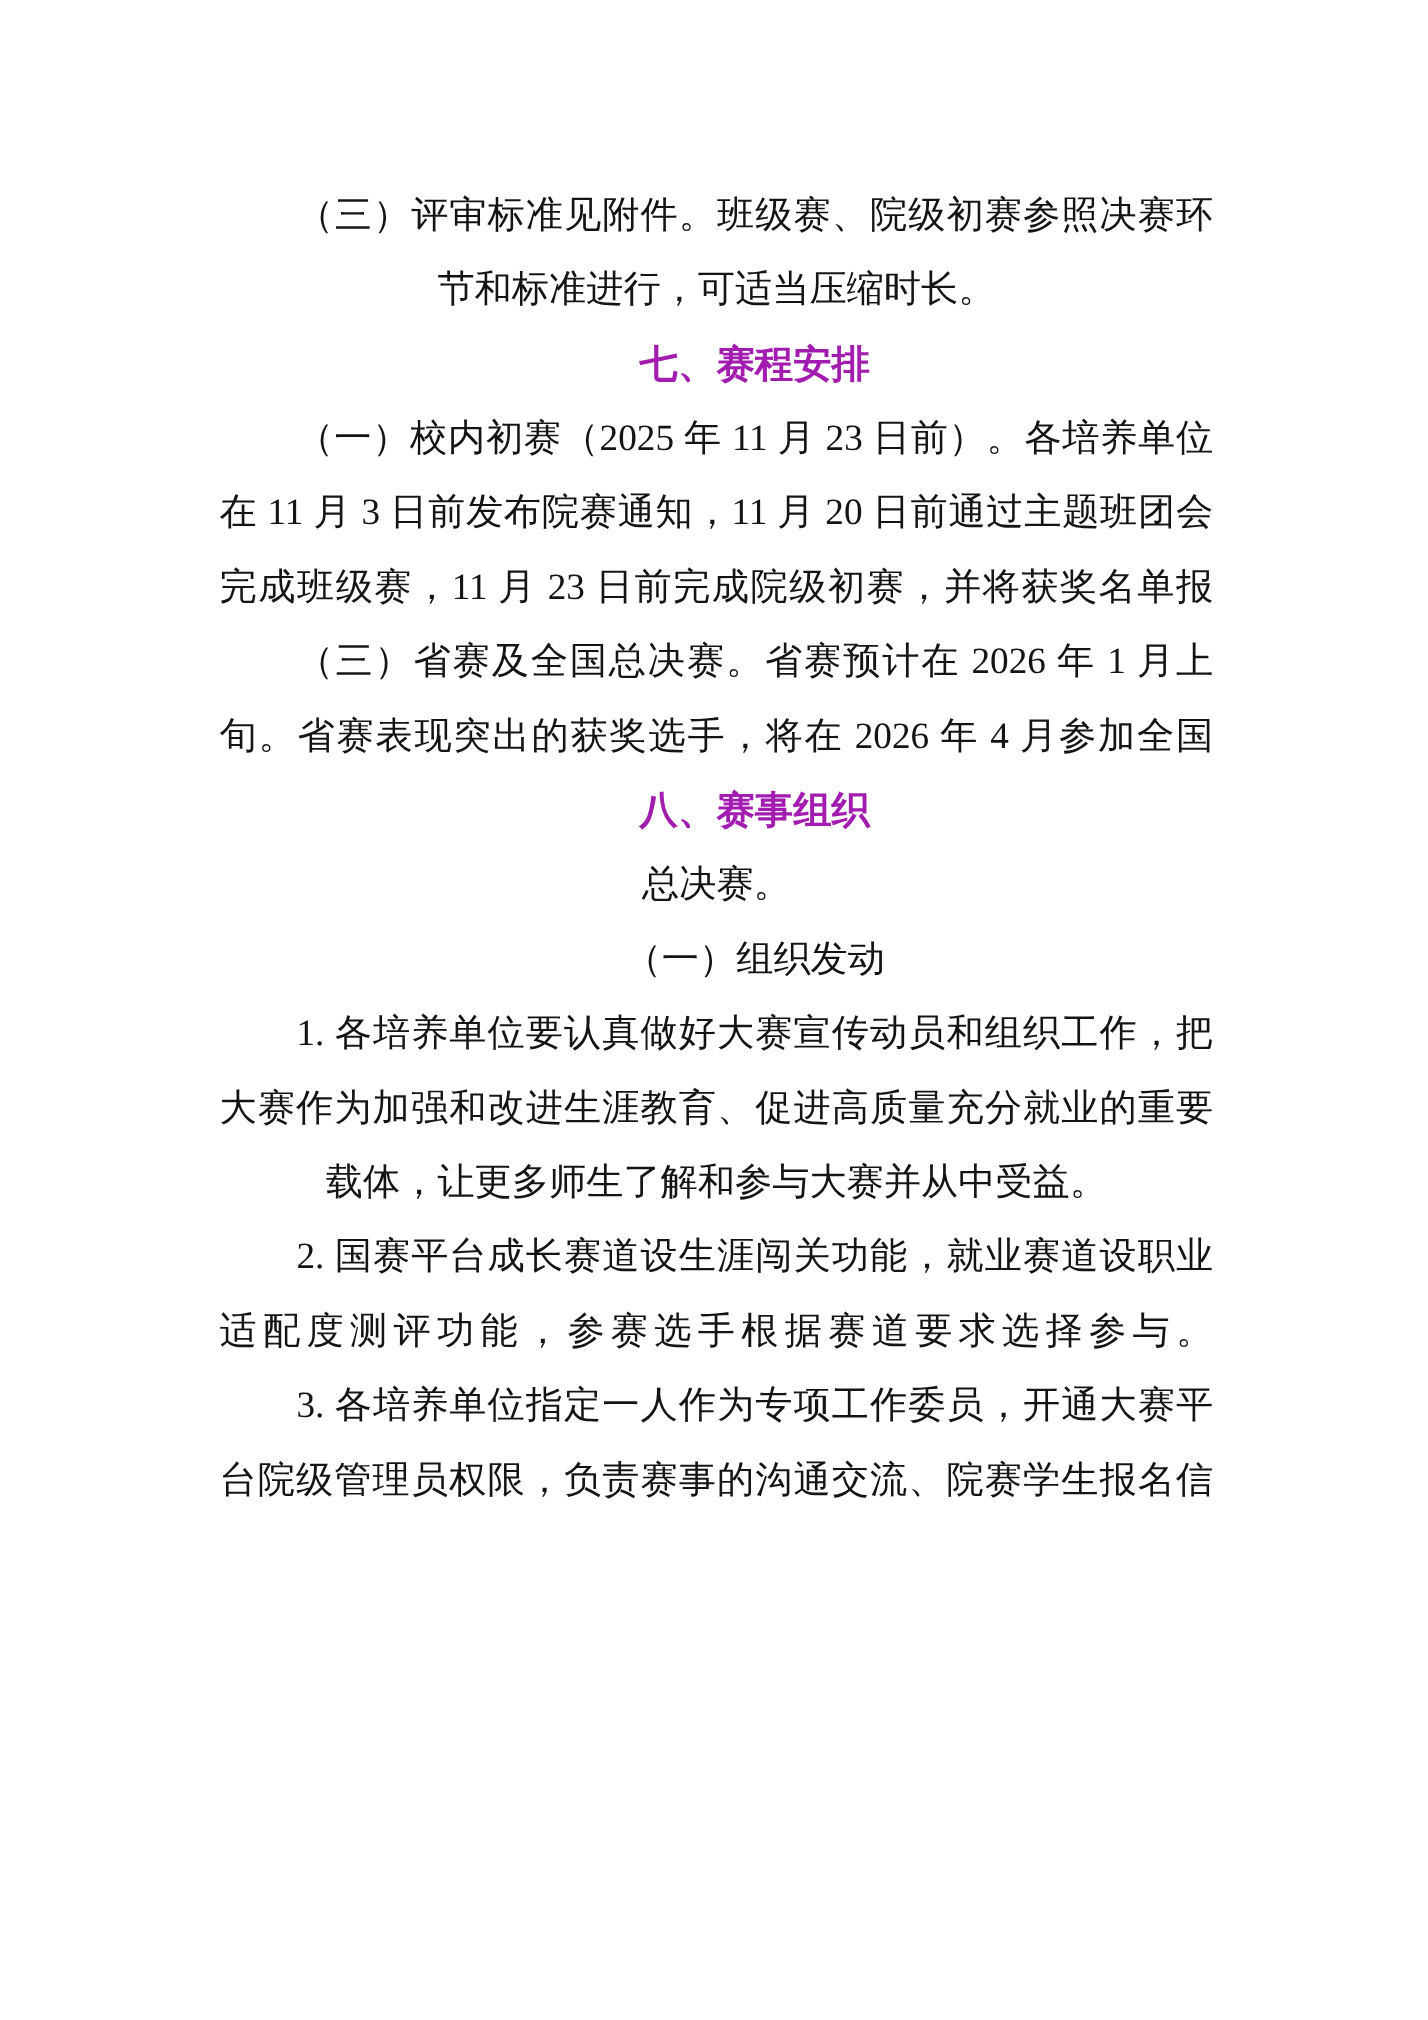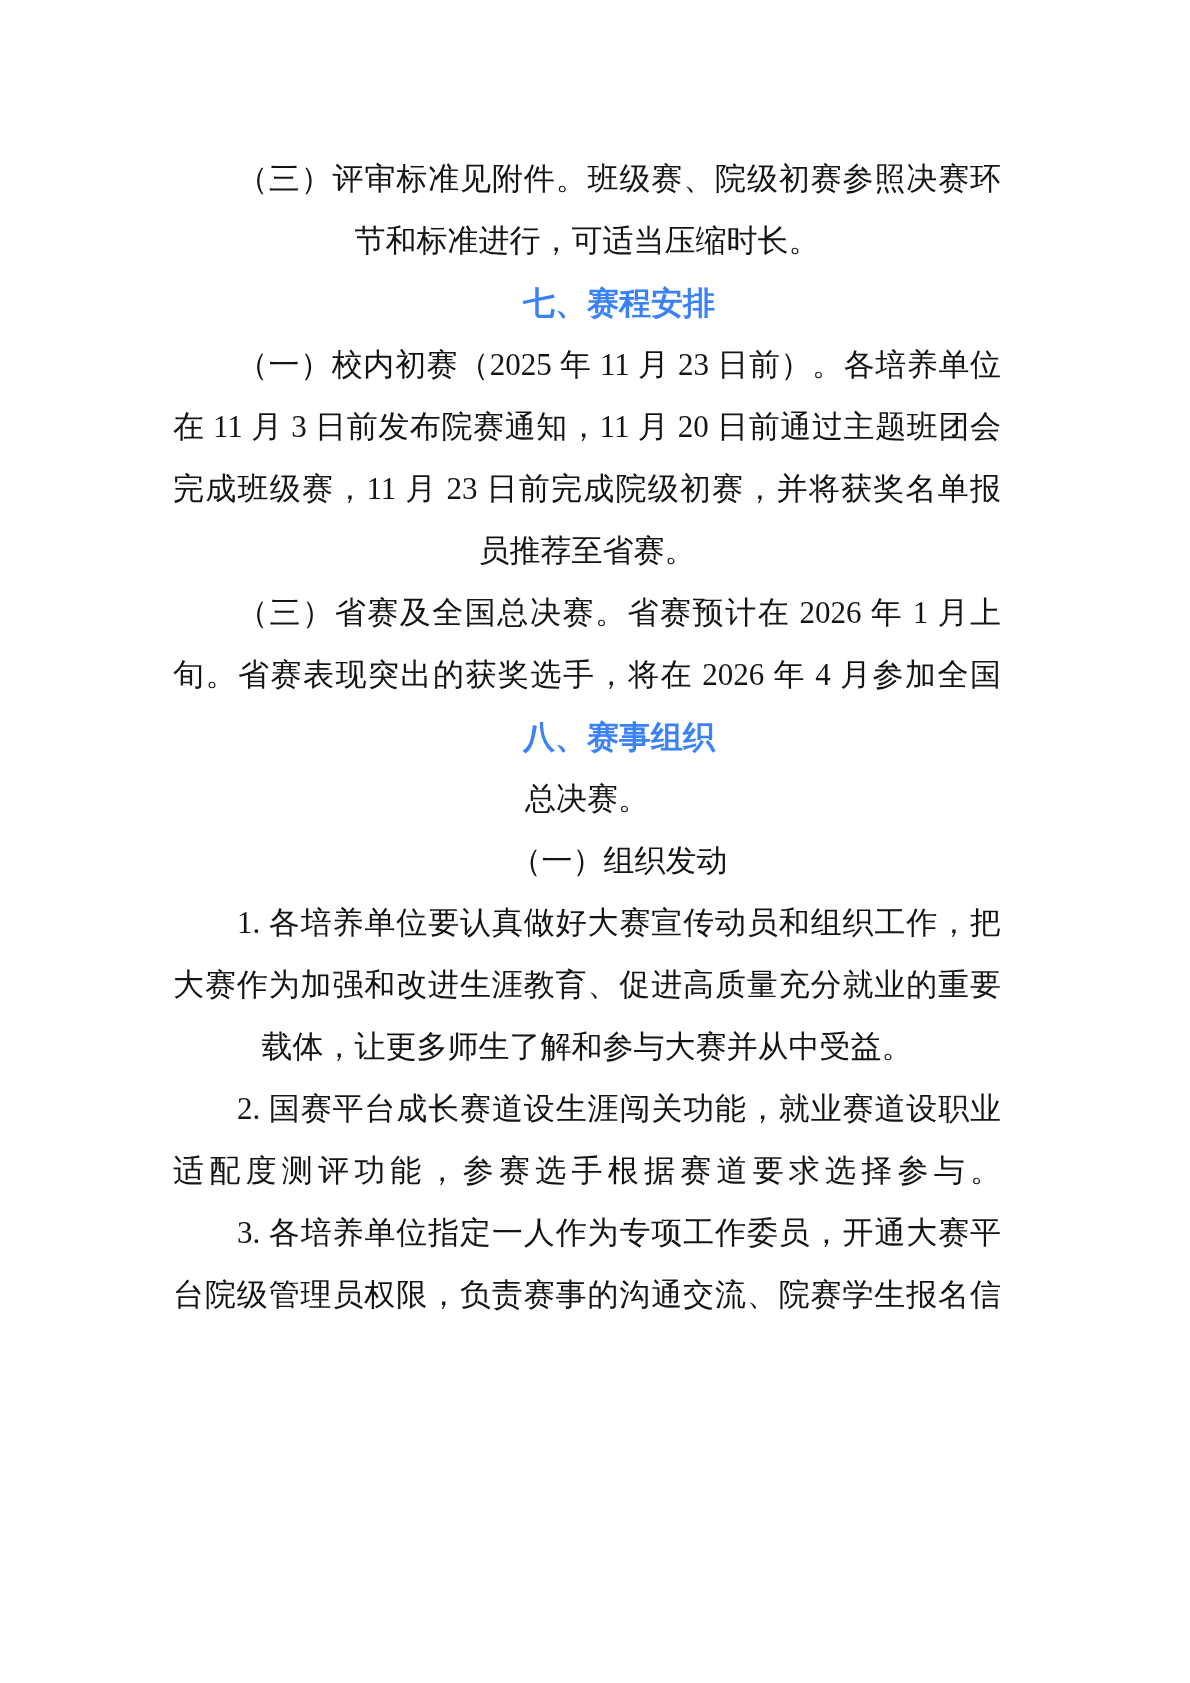--- a/index.html
+++ b/index.html
@@ -9,21 +9,21 @@
   }
   .page {
     position: relative;
     width: 1190px;
     height: 1683px;
     background: #ffffff;
     overflow: hidden;
   }
   .content {
     position: absolute;
-    left: 173px;
+    left: 183px;
     top: 148px;
     width: 828px;
   }
   .line {
     height: 62px;
     line-height: 62px;
     font-family: "Liberation Serif", "DejaVu Serif", serif;
     font-size: 31px;
     color: #141414;
     text-align: center;
@@ -33,39 +33,38 @@
     text-align: justify;
     text-align-last: justify;
   }
   .indent {
     text-indent: 64px;
   }
   .heading {
     font-family: "Liberation Sans", "DejaVu Sans", sans-serif;
     font-weight: 700;
     font-size: 32px;
-    color: #3b82f6;
+    color: #a21caf;
   }
 </style>
 </head>
 <body>
 
 <div class="page">
   <div class="content">
 
     <div class="line fill indent">（三）评审标准见附件。班级赛、院级初赛参照决赛环</div>
     <div class="line">节和标准进行，可适当压缩时长。</div>
 
     <div class="line heading indent">七、赛程安排</div>
 
     <div class="line fill indent">（一）校内初赛（2025 年 11 月 23 日前）。各培养单位</div>
     <div class="line fill">在 11 月 3 日前发布院赛通知，11 月 20 日前通过主题班团会</div>
     <div class="line fill">完成班级赛，11 月 23 日前完成院级初赛，并将获奖名单报</div>
 
-    <div class="line">员推荐至省赛。</div>
 
     <div class="line fill indent">（三）省赛及全国总决赛。省赛预计在 2026 年 1 月上</div>
     <div class="line fill">旬。省赛表现突出的获奖选手，将在 2026 年 4 月参加全国</div>
     <div class="line heading indent">八、赛事组织</div>
 
     <div class="line">总决赛。</div>
 
     <div class="line indent">（一）组织发动</div>
 
     <div class="line fill indent">1. 各培养单位要认真做好大赛宣传动员和组织工作，把</div>

